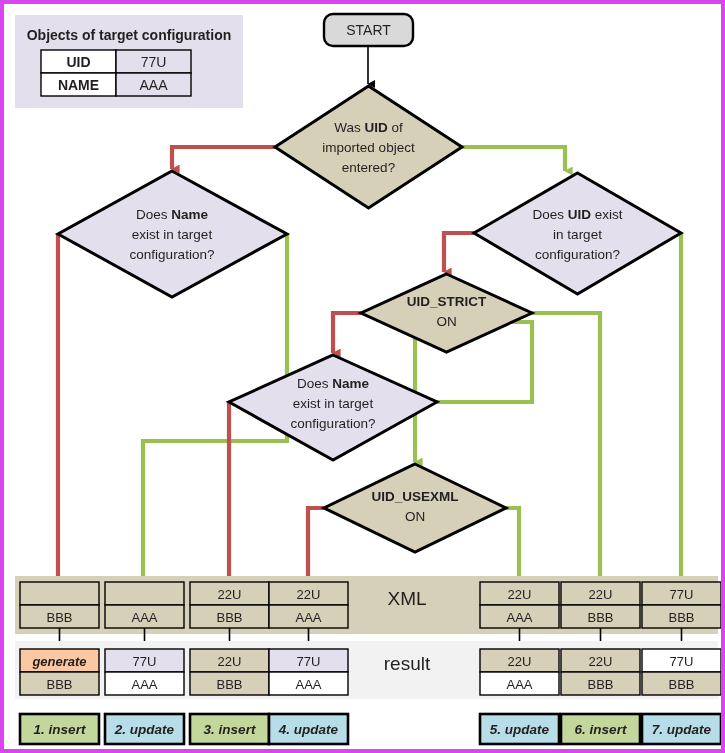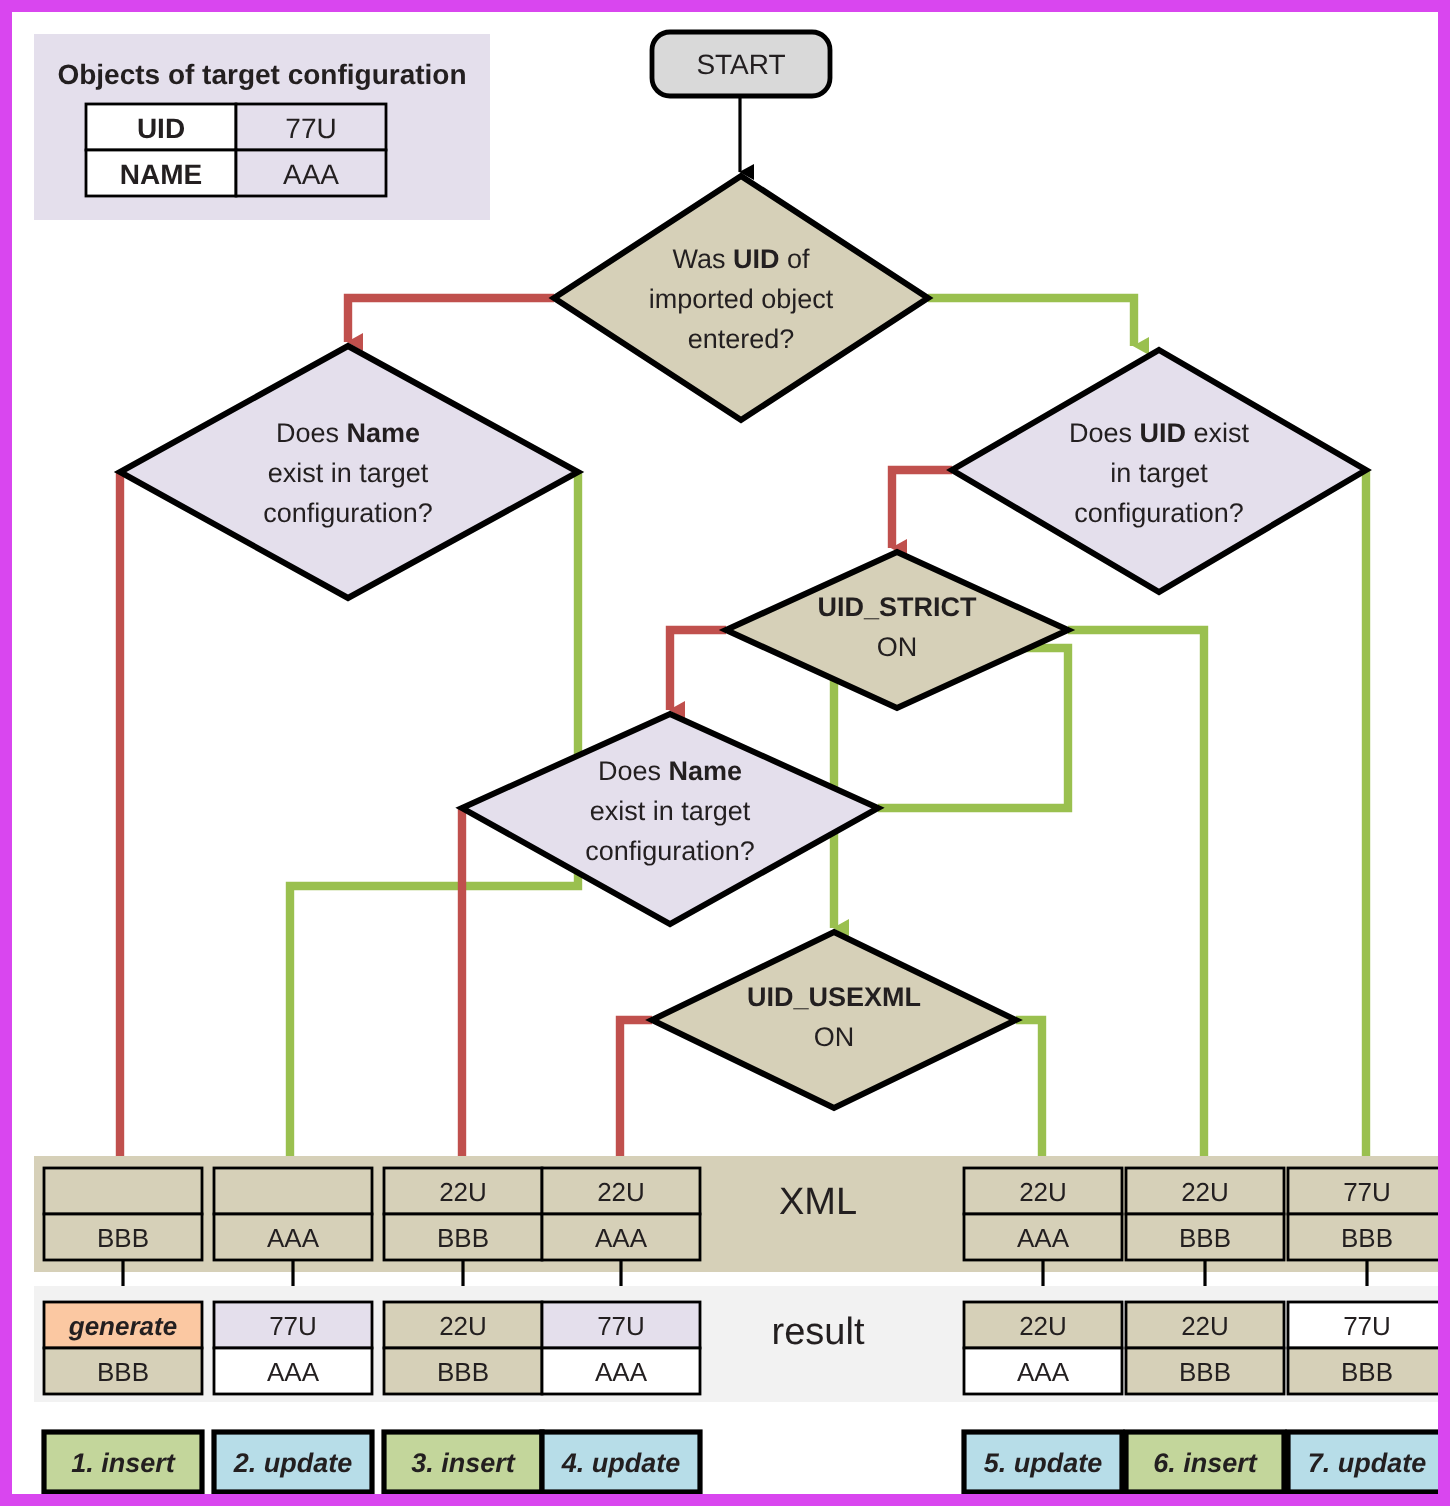--- a/index.html
+++ b/index.html
@@ -1,21 +1,21 @@
 <!DOCTYPE html>
 <html><head>
 <meta charset="utf-8">
 <style>
   html,body{margin:0;padding:0;background:#ffffff;}
   body{font-family:"Liberation Sans","DejaVu Sans",sans-serif;}
   #page{
     position:relative;
     width:725px;height:753px;
     background:#ffffff;
-    border:6px solid #d946ef;
+    border:4px solid #d946ef;
     box-sizing:border-box;
     overflow:hidden;
   }
   #diagram{position:absolute;left:0;top:0;width:725px;height:753px;}
   .shape-text{font-family:"Liberation Sans","DejaVu Sans",sans-serif;font-size:13.5px;fill:#231f20;}
   .shape-text.b{font-weight:bold;}
   .cell-text{font-family:"Liberation Sans","DejaVu Sans",sans-serif;font-size:13px;fill:#231f20;}
   .band-label{font-family:"Liberation Sans","DejaVu Sans",sans-serif;font-size:19px;fill:#231f20;}
   .legend-text{font-family:"Liberation Sans","DejaVu Sans",sans-serif;font-size:13.5px;font-weight:bold;font-style:italic;fill:#231f20;}
   .panel-title{font-family:"Liberation Sans","DejaVu Sans",sans-serif;font-size:14px;font-weight:bold;fill:#231f20;}

